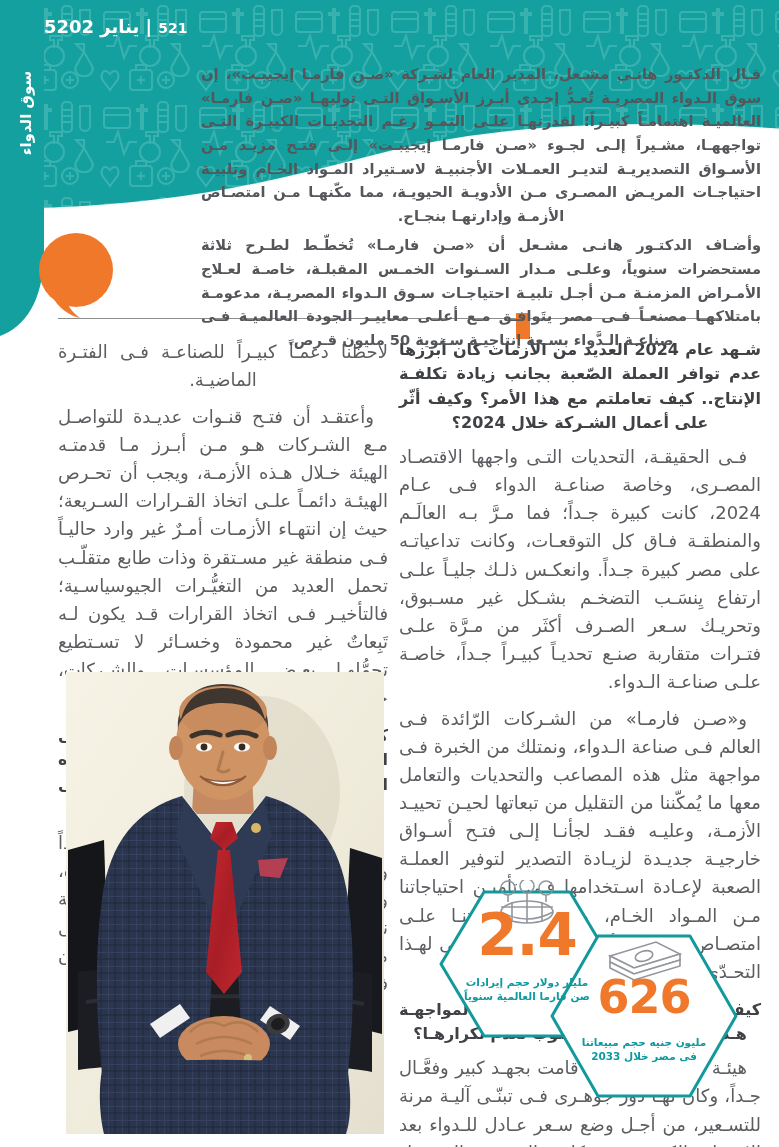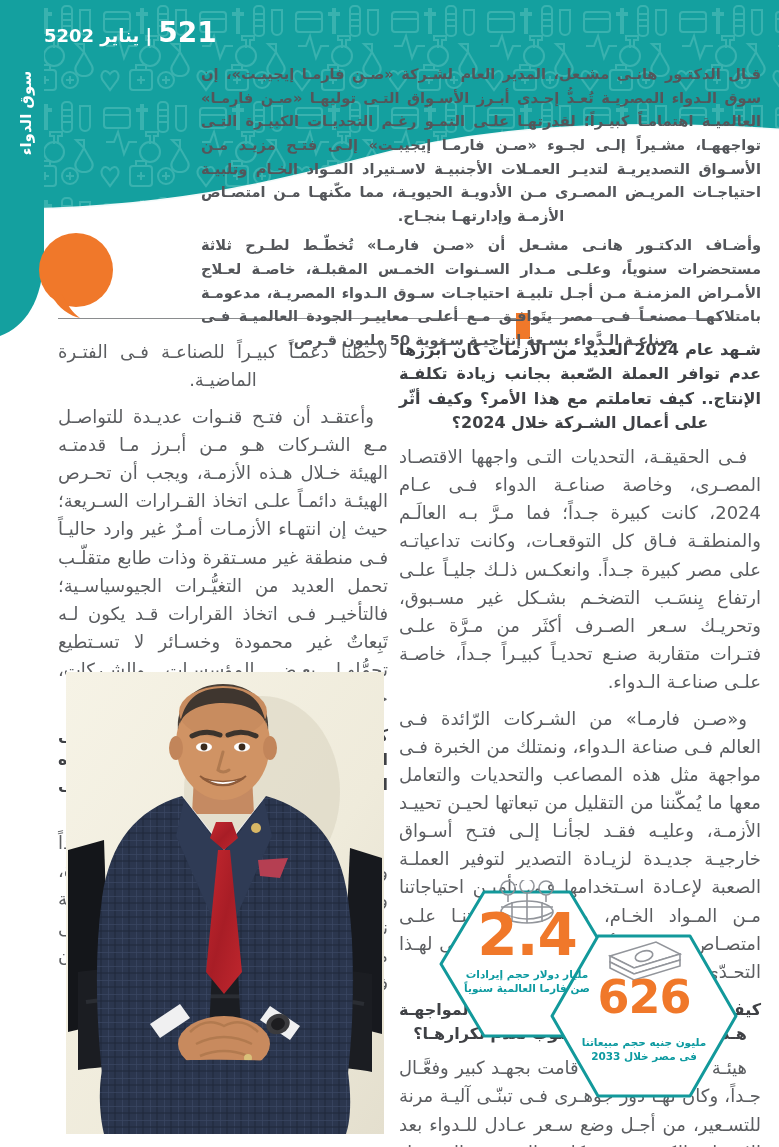--- a/index.html
+++ b/index.html
@@ -21,21 +21,21 @@
 
   .banner-label{
     position:absolute;left:44px;top:16px;
     z-index:6;
     color:#ffffff;
     font-size:18px;font-weight:bold;
     direction:rtl;unicode-bidi:bidi-override;
     letter-spacing:.2px;
     white-space:nowrap;
   }
-  .banner-label .num{font-size:28px;text-align:right;}
+  .banner-label .num{font-size:14px;text-align:right;}
 
   
   .spine{
     position:absolute;left:0;top:0;width:40px;height:330px;z-index:3;
     pointer-events:none;
   }
   .spine-text{
     position:absolute;left:-44px;top:104px;
     width:140px;text-align:center;
     transform:rotate(-90deg);
@@ -336,19 +336,19 @@
 
       <g stroke="#8d9096" stroke-width="1.6" fill="#ffffff" opacity="0.95">
         <path d="M212 76 L258 62 L282 74 L236 88 Z"></path>
         <path d="M212 82 L236 94 L282 80 L282 74 L236 88 L212 76 Z"></path>
         <path d="M212 88 L236 100 L282 86 L282 80 L236 94 L212 82 Z"></path>
         <ellipse cx="246" cy="76" rx="9" ry="5" transform="rotate(-16 246 76)"></ellipse>
       </g>
     </svg>
 
     <div class="hex-num" style="left:43px;top:26px;width:172px;font-size:58px;">2.4</div>
-    <div class="hex-cap" style="left:60px;top:88px;width:138px;">مليار دولار حجم إيرادات صن فارما العالمية سنوياً</div>
+    <div class="hex-cap" style="left:60px;top:96px;width:138px;">مليار دولار حجم إيرادات صن فارما العالمية سنوياً</div>
 
     <div class="hex-num" style="left:154px;top:94px;width:184px;font-size:46px;">626</div>
     <div class="hex-cap" style="left:176px;top:156px;width:140px;">مليون جنيه حجم مبيعاتنا فى مصر خلال 2033</div>
   </div>
 
 </div>
 
 </body></html>

